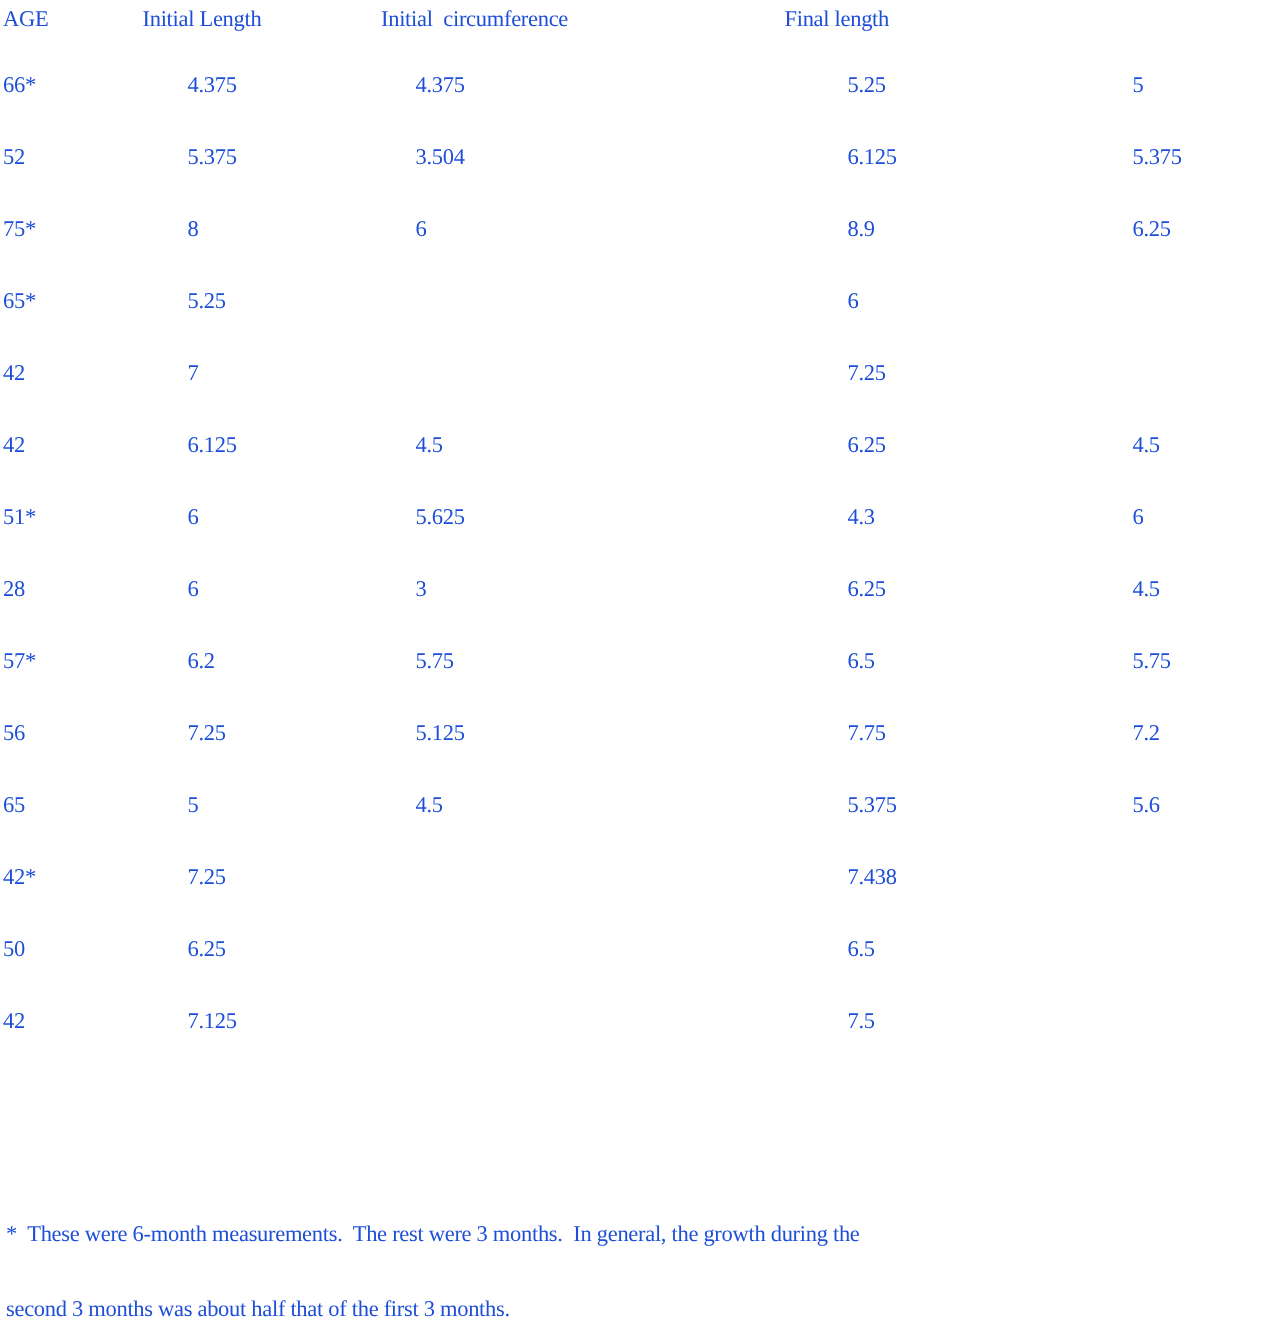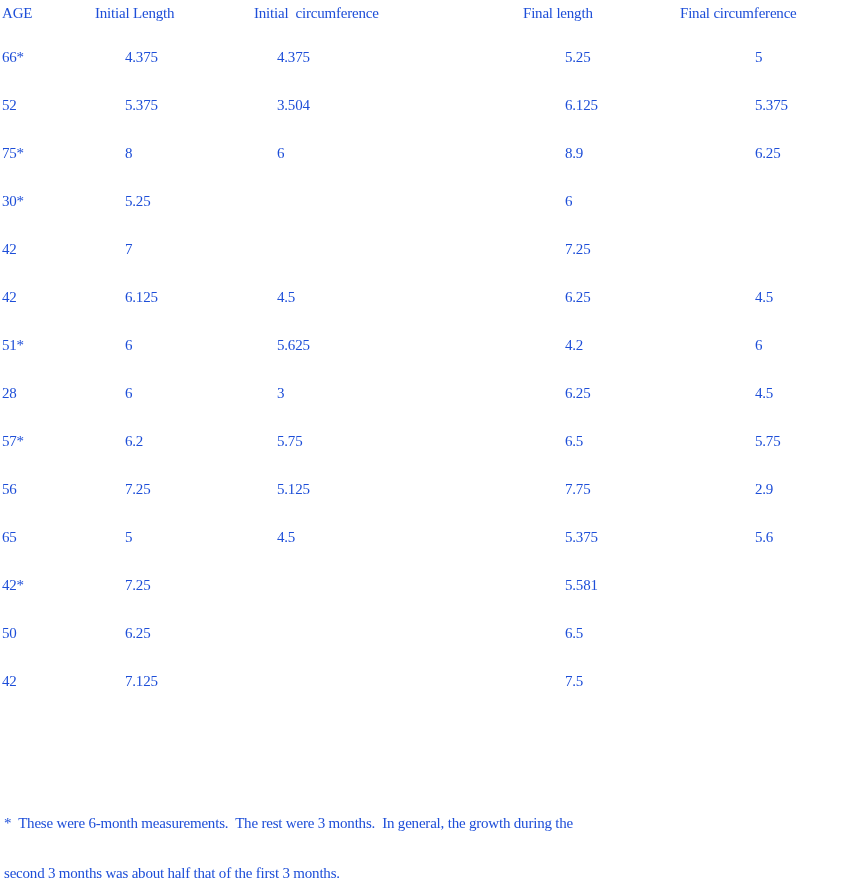--- a/index.html
+++ b/index.html
@@ -68,21 +68,20 @@
 </head>
 <body>
 
 <div class="page">
 
   <div class="header-row">
     <span class="cell h1">AGE</span>
     <span class="cell h2">Initial Length</span>
     <span class="cell h3">Initial  circumference</span>
     <span class="cell h4">Final length</span>
-    <span class="cell h5">Final circumference</span>
   </div>
 
   <div class="rows-container" id="rows-container">
       <div class="data-row">
       <span class="cell c1">66*</span>
       <span class="cell c2">4.375</span>
       <span class="cell c3">4.375</span>
       <span class="cell c4">5.25</span>
       <span class="cell c5">5</span>
     </div>
@@ -94,21 +93,21 @@
       <span class="cell c5">5.375</span>
     </div>
       <div class="data-row">
       <span class="cell c1">75*</span>
       <span class="cell c2">8</span>
       <span class="cell c3">6</span>
       <span class="cell c4">8.9</span>
       <span class="cell c5">6.25</span>
     </div>
       <div class="data-row">
-      <span class="cell c1">30*</span>
+      <span class="cell c1">65*</span>
       <span class="cell c2">5.25</span>
       <span class="cell c3"></span>
       <span class="cell c4">6</span>
       <span class="cell c5"></span>
     </div>
       <div class="data-row">
       <span class="cell c1">42</span>
       <span class="cell c2">7</span>
       <span class="cell c3"></span>
       <span class="cell c4">7.25</span>
@@ -118,21 +117,21 @@
       <span class="cell c1">42</span>
       <span class="cell c2">6.125</span>
       <span class="cell c3">4.5</span>
       <span class="cell c4">6.25</span>
       <span class="cell c5">4.5</span>
     </div>
       <div class="data-row">
       <span class="cell c1">51*</span>
       <span class="cell c2">6</span>
       <span class="cell c3">5.625</span>
-      <span class="cell c4">4.2</span>
+      <span class="cell c4">4.3</span>
       <span class="cell c5">6</span>
     </div>
       <div class="data-row">
       <span class="cell c1">28</span>
       <span class="cell c2">6</span>
       <span class="cell c3">3</span>
       <span class="cell c4">6.25</span>
       <span class="cell c5">4.5</span>
     </div>
       <div class="data-row">
@@ -140,34 +139,34 @@
       <span class="cell c2">6.2</span>
       <span class="cell c3">5.75</span>
       <span class="cell c4">6.5</span>
       <span class="cell c5">5.75</span>
     </div>
       <div class="data-row">
       <span class="cell c1">56</span>
       <span class="cell c2">7.25</span>
       <span class="cell c3">5.125</span>
       <span class="cell c4">7.75</span>
-      <span class="cell c5">2.9</span>
+      <span class="cell c5">7.2</span>
     </div>
       <div class="data-row">
       <span class="cell c1">65</span>
       <span class="cell c2">5</span>
       <span class="cell c3">4.5</span>
       <span class="cell c4">5.375</span>
       <span class="cell c5">5.6</span>
     </div>
       <div class="data-row">
       <span class="cell c1">42*</span>
       <span class="cell c2">7.25</span>
       <span class="cell c3"></span>
-      <span class="cell c4">5.581</span>
+      <span class="cell c4">7.438</span>
       <span class="cell c5"></span>
     </div>
       <div class="data-row">
       <span class="cell c1">50</span>
       <span class="cell c2">6.25</span>
       <span class="cell c3"></span>
       <span class="cell c4">6.5</span>
       <span class="cell c5"></span>
     </div>
       <div class="data-row">

